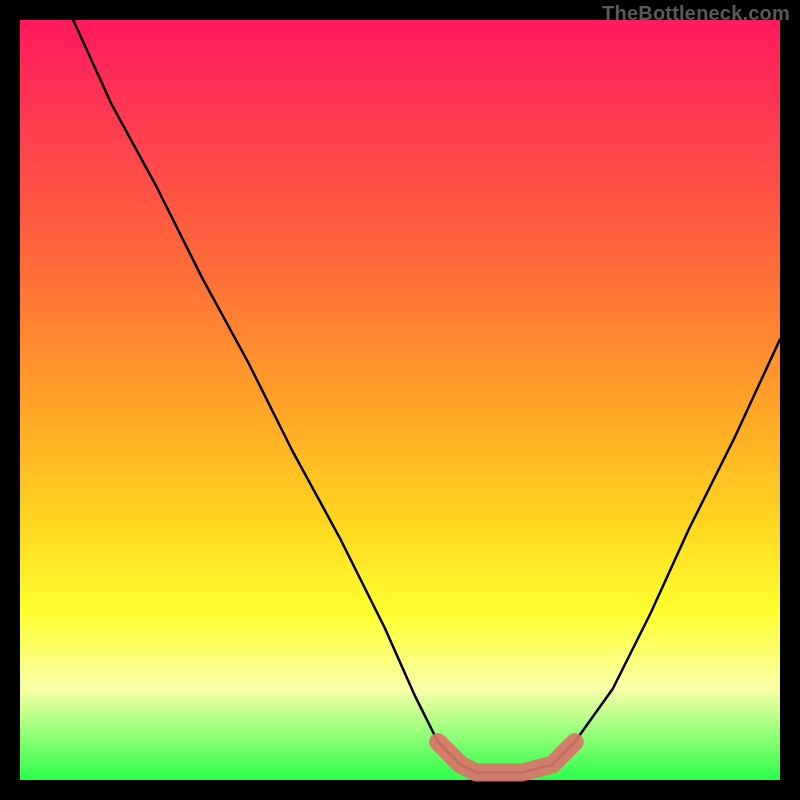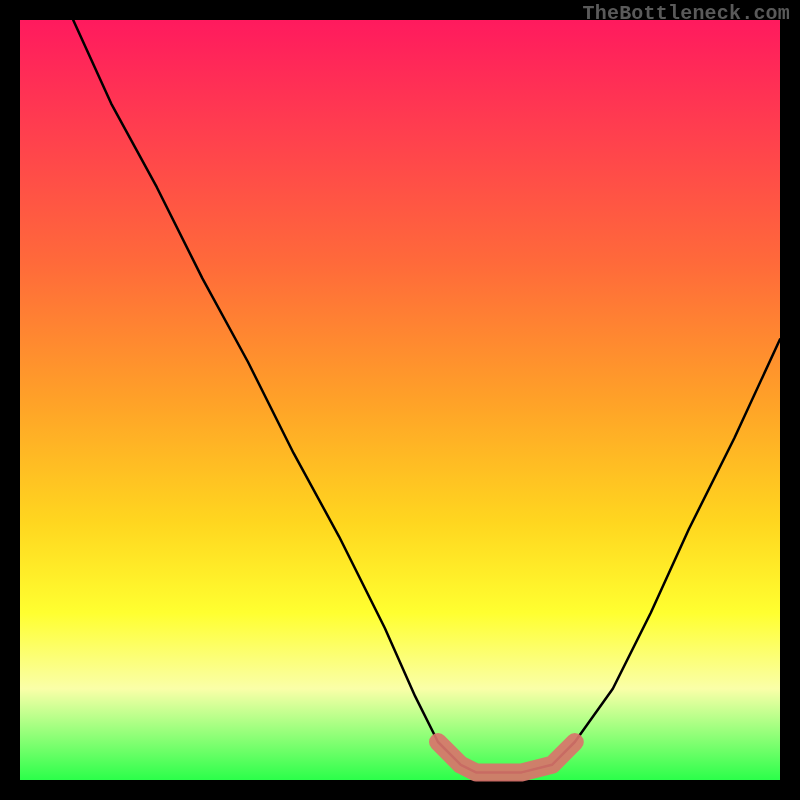--- a/index.html
+++ b/index.html
@@ -9,21 +9,20 @@
     height: 800px;
     background: #000;
     overflow: hidden;
     font-family: Arial, Helvetica, sans-serif;
   }
   .stage {
     position: relative;
     width: 800px;
     height: 800px;
     background: #000;
-    font-family: Liberation Mono, monospace;
   }
   .plot-area {
     position: absolute;
     left: 20px;
     top: 20px;
     width: 760px;
     height: 760px;
     
     background: linear-gradient(
       to bottom,

